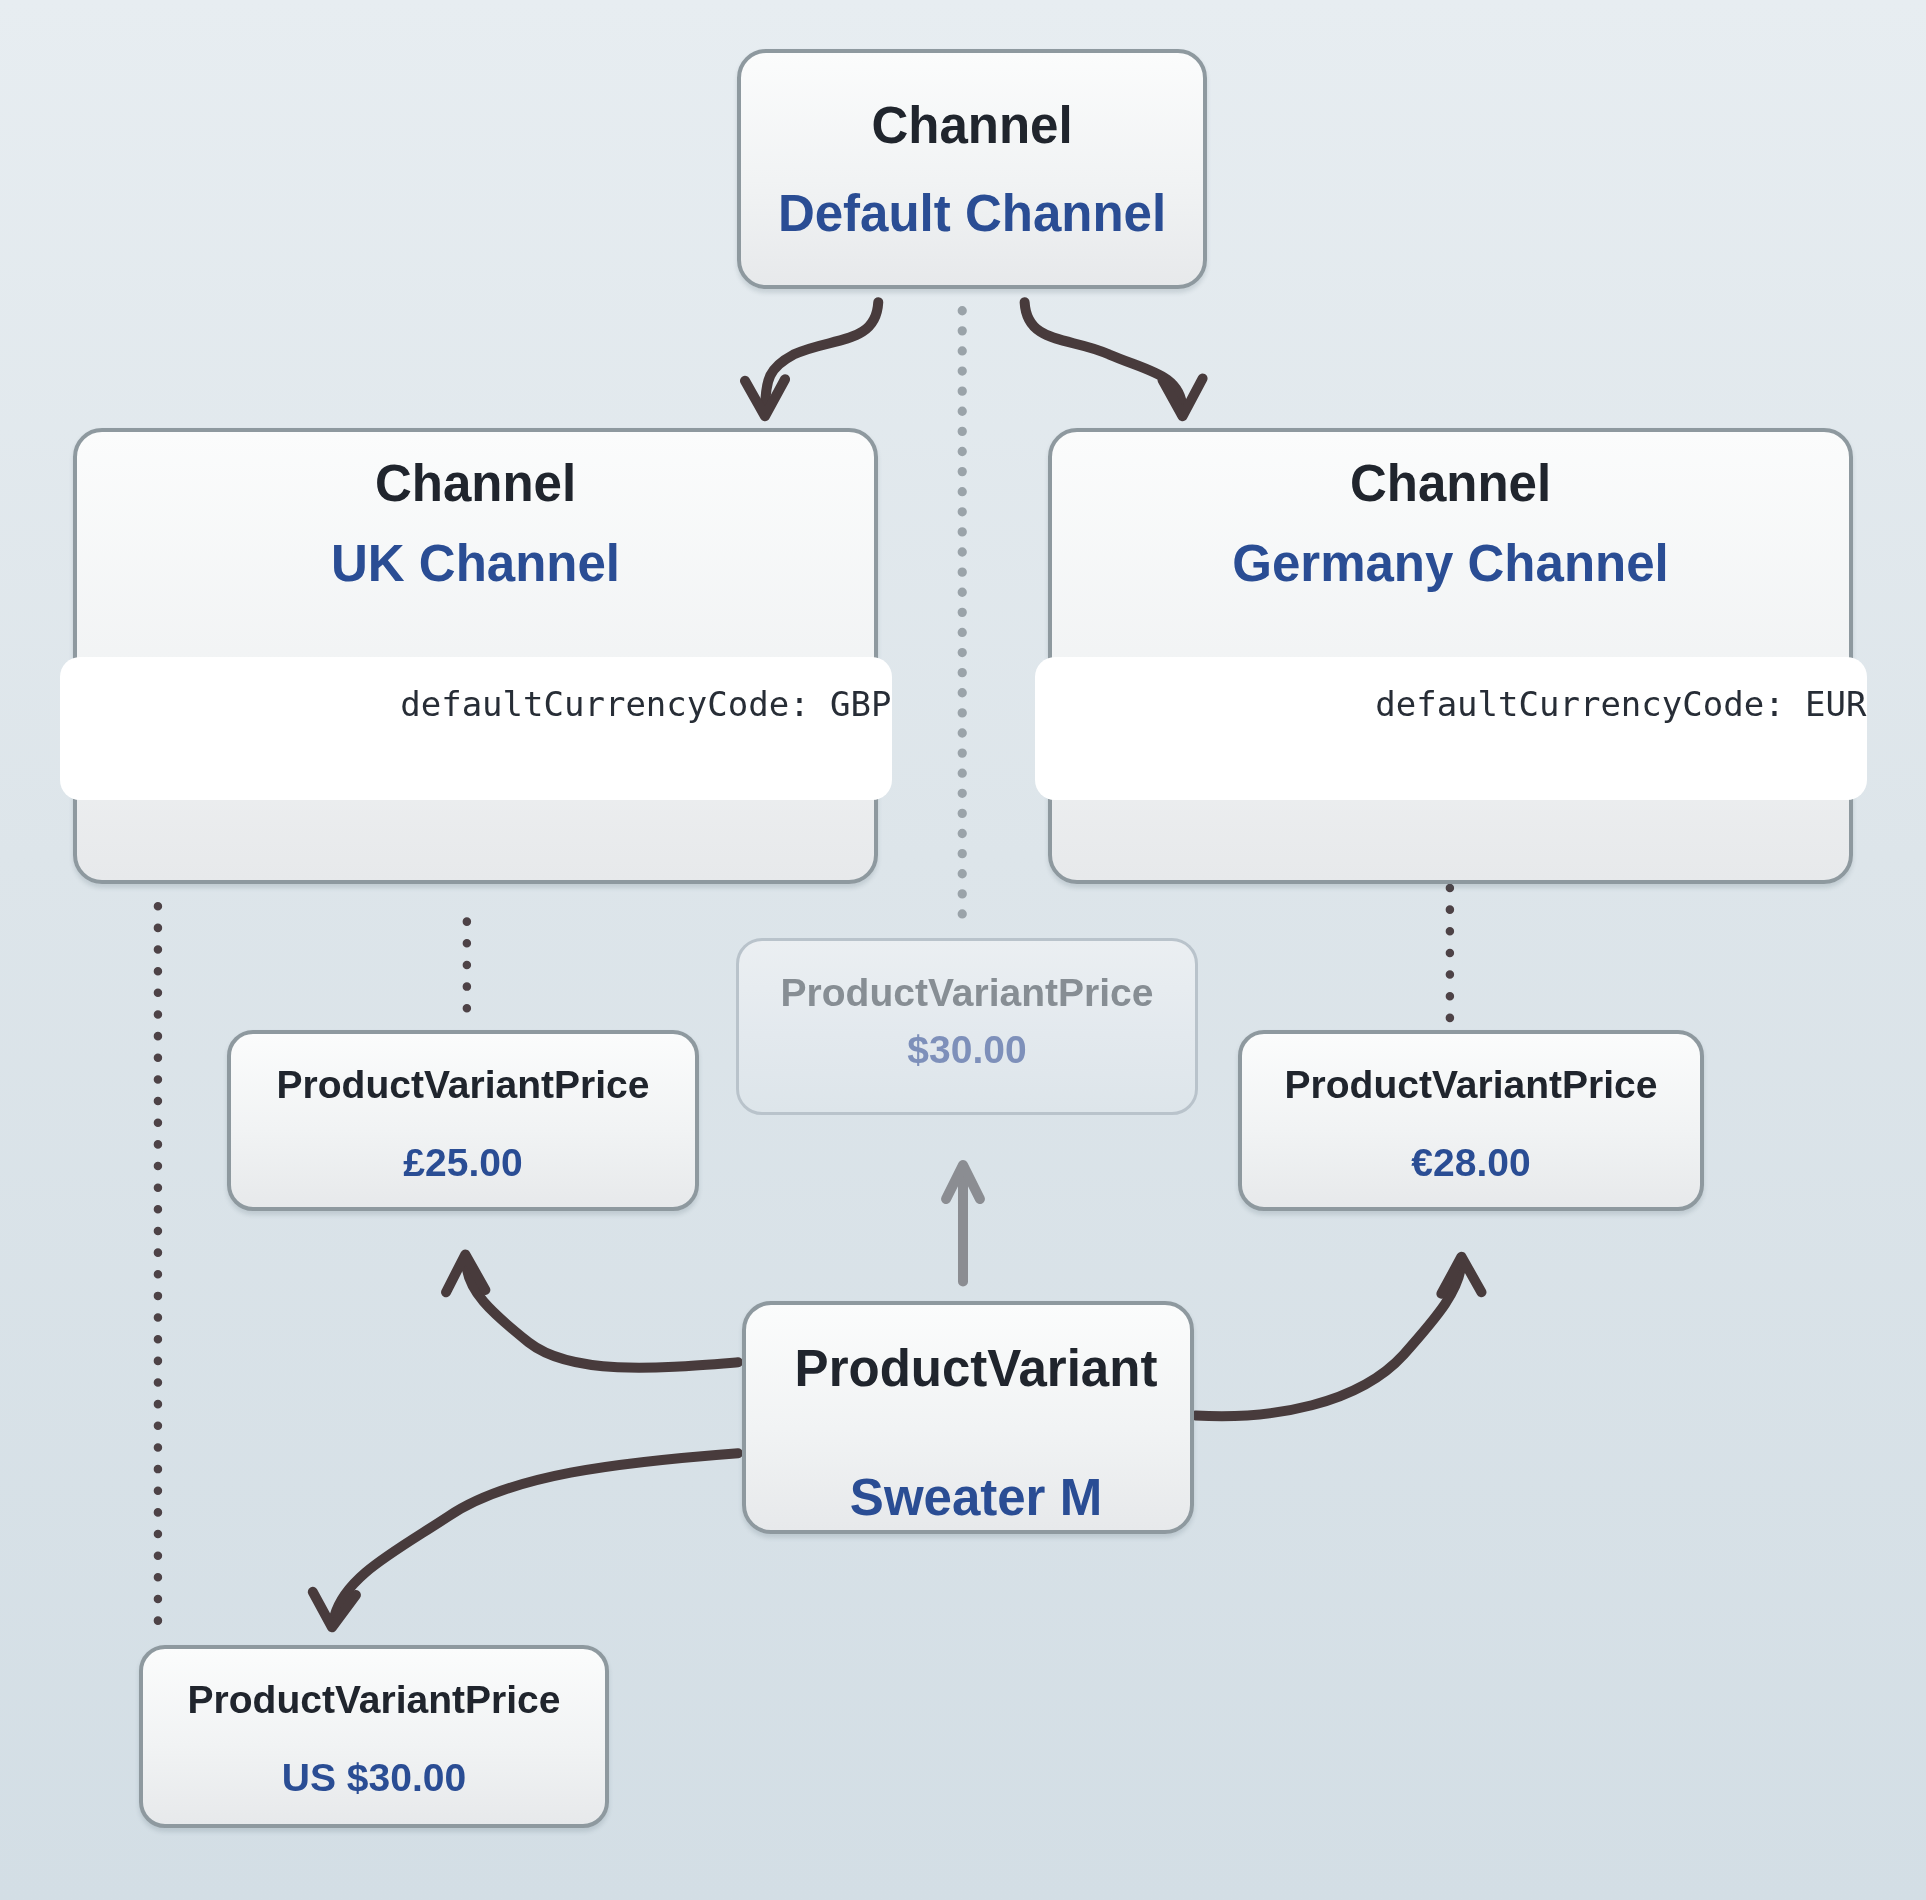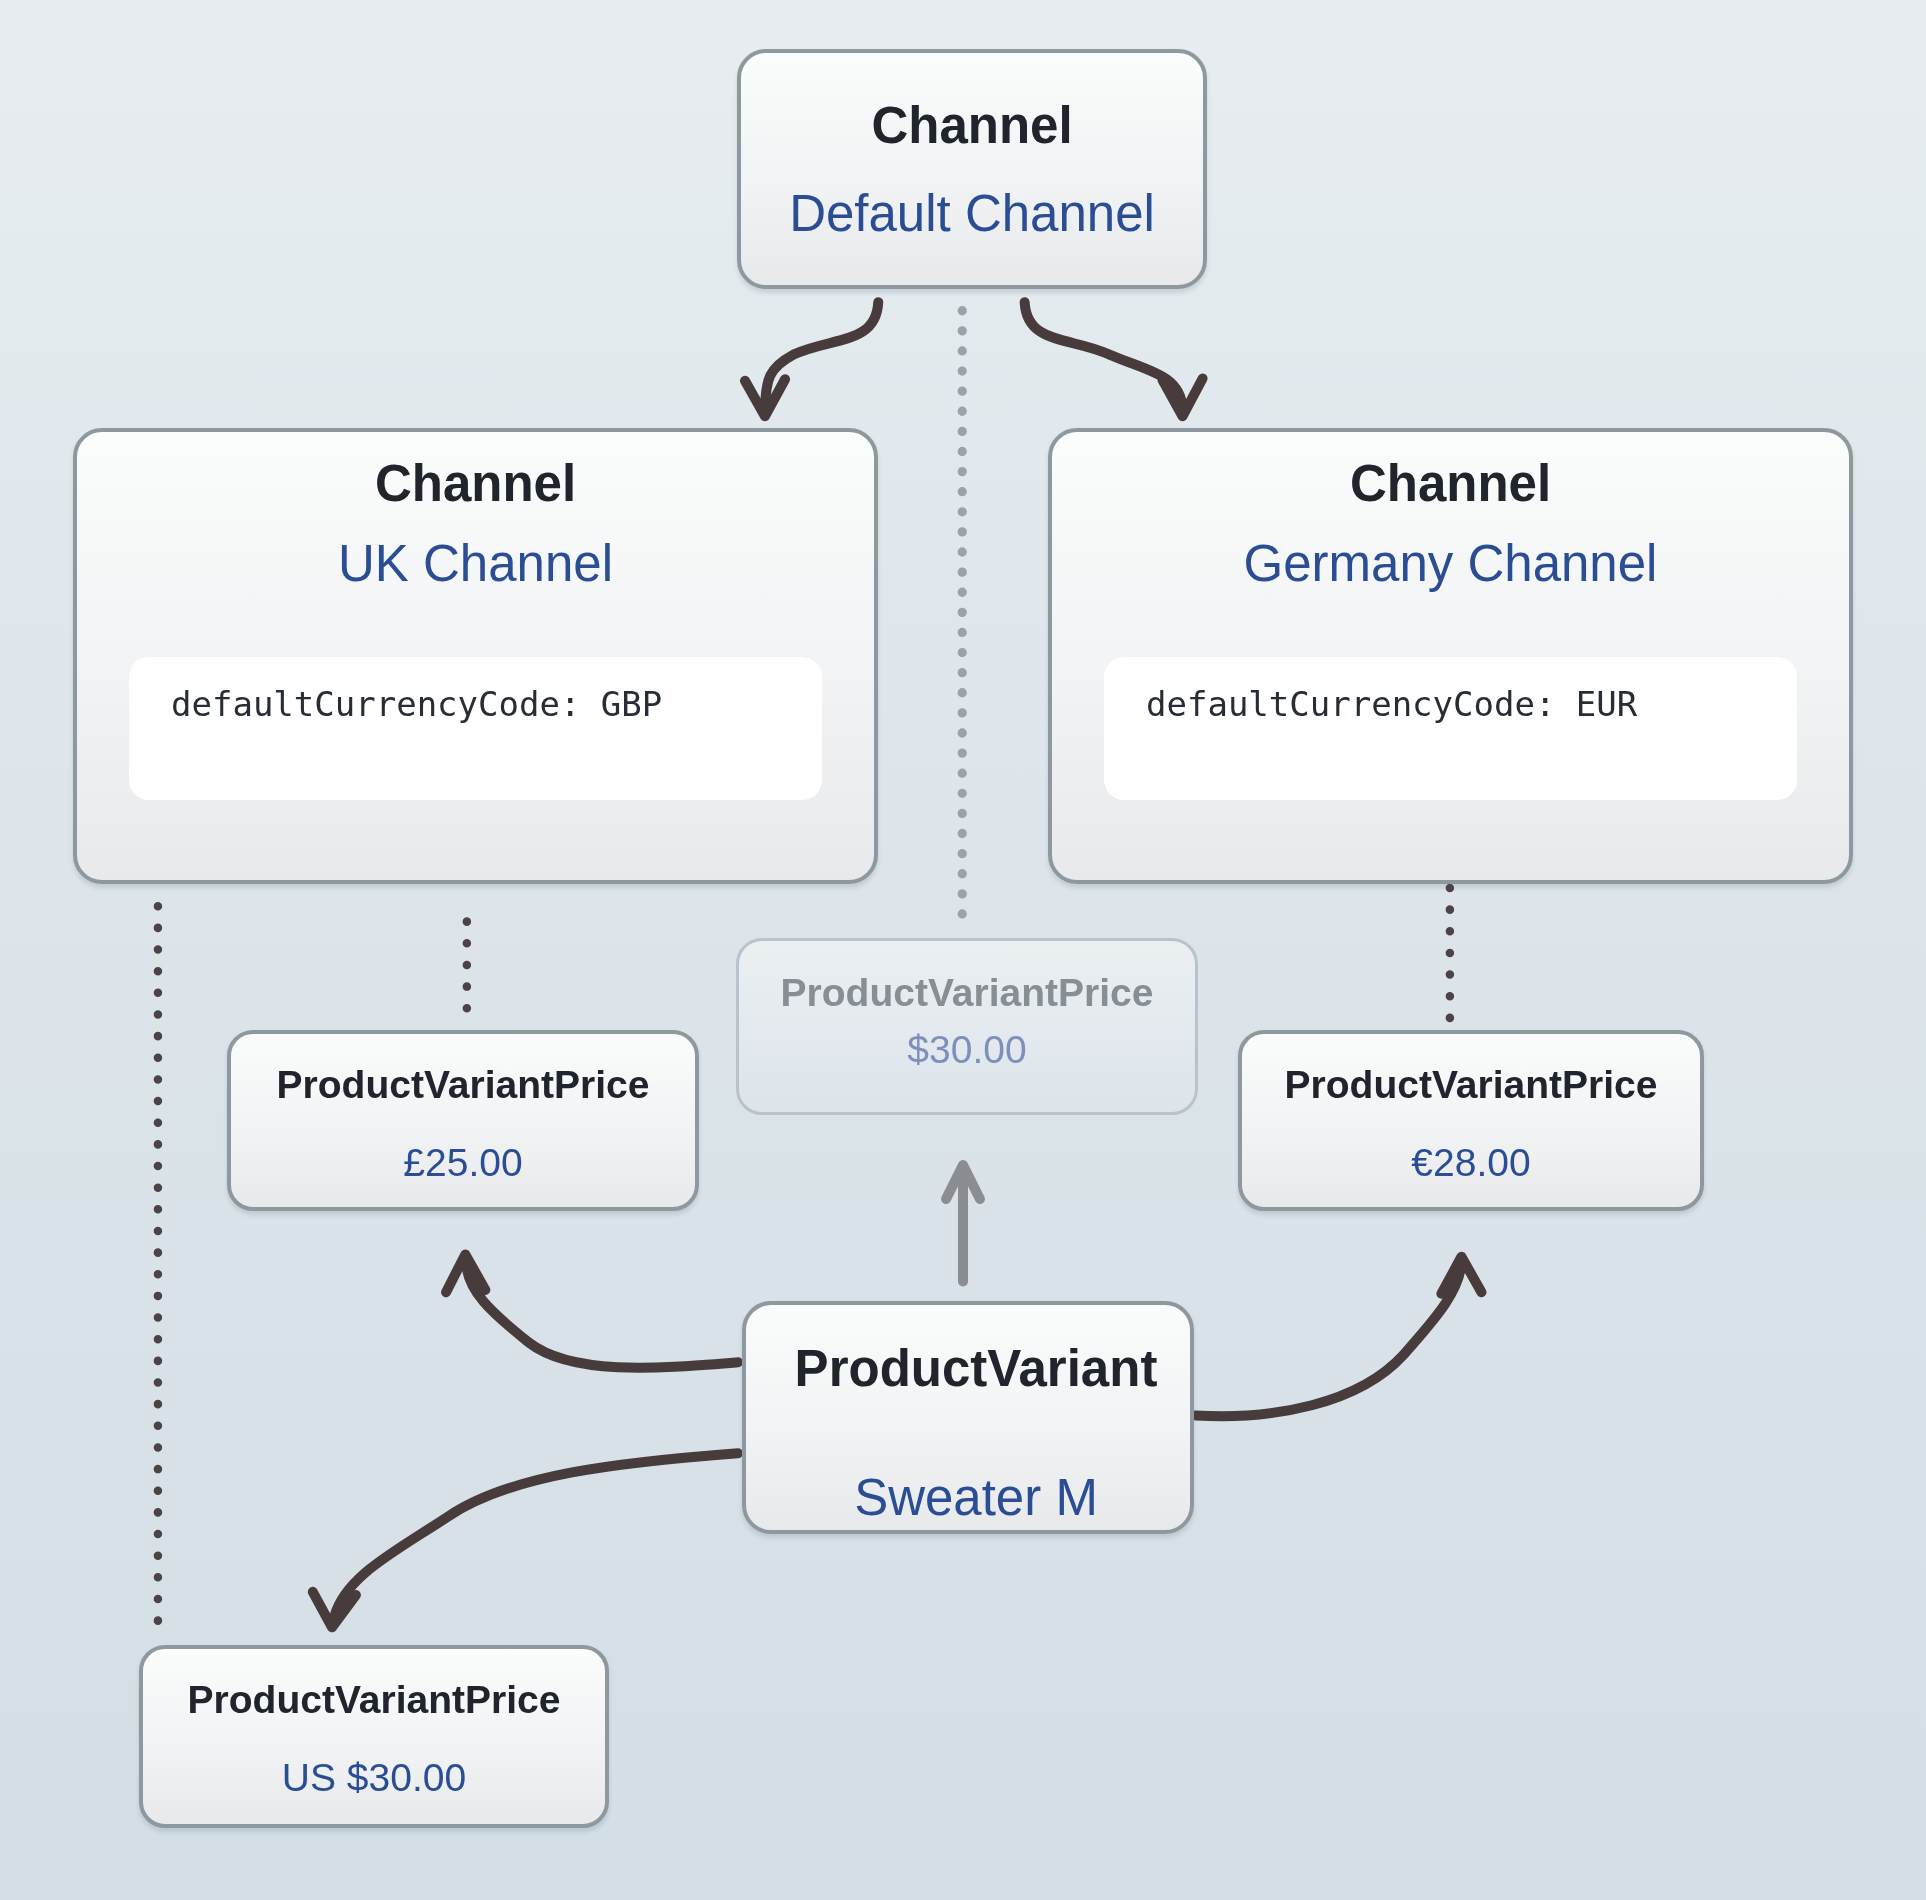--- a/index.html
+++ b/index.html
@@ -41,21 +41,21 @@
   }
 
   .type-label {
     font-weight: bold;
     font-size: 51px;
     line-height: 1;
     color: #20252d;
     white-space: nowrap;
   }
   .name-label {
-    font-weight: normal;
+    font-weight: bold;
     font-size: 51px;
     line-height: 1;
     color: #2a4d94;
     white-space: nowrap;
   }
 
   .price .type-label, .price .name-label { font-size: 39px; }
 
   .faded .type-label { color: #878e94; }
   .faded .name-label { color: #7e90ba; }
@@ -68,28 +68,28 @@
   #node-uk-price        { left: 227px; top: 1030px;width: 472px;  height: 181px; }
   #node-germany-price   { left: 1238px;top: 1030px;width: 466px;  height: 181px; }
   #node-product-variant { left: 742px; top: 1301px;width: 452px;  height: 233px; padding-left: 16px; }
   #node-usd-price       { left: 139px; top: 1645px;width: 470px;  height: 183px; }
 
   .channel .type-label { margin-top: 26px; }
   .channel .name-label { margin-top: 29px; }
 
   .code-box {
     margin-top: 68px;
-    width: 693px;
+    width: 832px;
     height: 143px;
     box-sizing: border-box;
     background: #ffffff;
     border-radius: 20px;
     padding: 23px 0 0 42px;
     align-self: center;
-    text-align: left;
+    text-align: right;
     font-family: "DejaVu Sans Mono", monospace;
     font-size: 34px;
     line-height: 49px;
     font-weight: 500;
   }
   .code-line-primary   { color: #272d36; white-space: pre; }
   .code-line-secondary { color: #8b9299; white-space: pre; }
 
   .price .type-label { margin-top: 31px; }
   .price .name-label { margin-top: 39px; }

